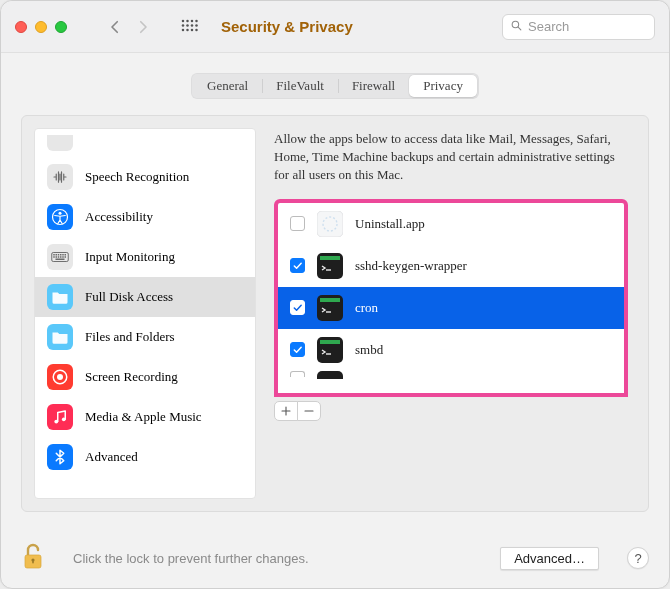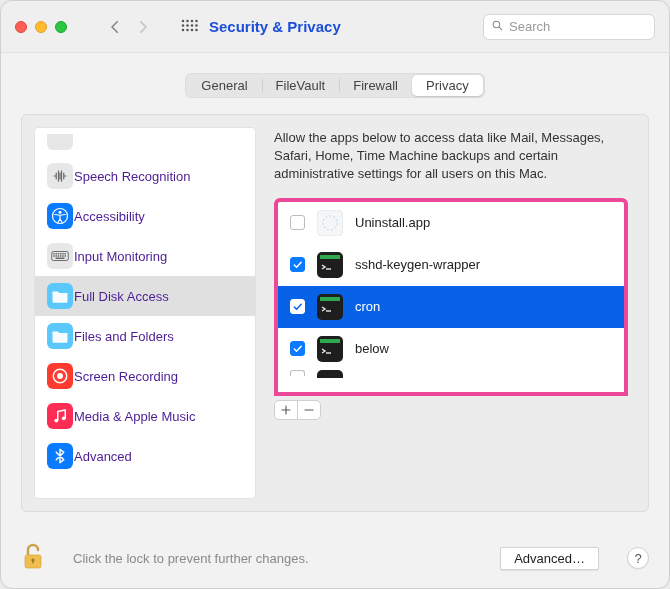--- a/index.html
+++ b/index.html
@@ -44,26 +44,26 @@
     color: #888; border-radius: 5px;
   }
   .nav-btn.fwd { color: #c4c4c4; }
   .grid-btn {
     width: 24px; height: 24px; display: flex; align-items: center; justify-content: center;
     margin-left: 14px; color: #555;
   }
   .window-title {
     font-weight: 600;
     font-size: 15px;
-    margin-left: 0;
-    color: #1d4ed8;
+    margin-left: 12px;
+    color: #a16207;
   }
   .spacer { flex: 1; }
   .search-wrap {
-    width: 172px;
+    width: 153px;
     height: 26px;
     background: #fff;
     border: 1px solid #d6d6d6;
     border-radius: 6px;
     display: flex;
     align-items: center;
     padding: 0 7px;
     gap: 5px;
     color: #8a8a8a;
   }
@@ -71,20 +71,21 @@
     border: none; outline: none; width: 100%; font-size: 13px; background: transparent;
     color: #333;
   }
   .search-wrap input::placeholder { color: #9a9a9a; }
 
   .content-area {
     flex: 1;
     padding: 20px 20px 16px 20px;
     display: flex;
     flex-direction: column;
+    font-family: Liberation Serif, serif;
   }
   .tabs-wrap {
     display: flex;
     justify-content: center;
     margin-bottom: 16px;
   }
   .tabs {
     display: flex;
     background: #e5e5e6;
     border-radius: 6px;
@@ -129,25 +130,25 @@
     border-right: 1px solid #e0e0e0;
     overflow-y: auto;
     margin: 12px 0 12px 12px;
     border-radius: 4px;
     border: 1px solid #e2e2e2;
   }
   .side-item {
     height: 40px;
     display: flex;
     align-items: center;
-    gap: 1px;
+    gap: 12px;
     padding: 0 12px;
     border-bottom: 0;
     font-size: 13px;
-    color: #4c1d95;
+    color: #000000;
   }
   .side-item.selected {
     background: #e0e0e0;
   }
   .side-item.top-cut {
     height: 28px;
     align-items: flex-end;
     padding-bottom: 6px;
   }
   .side-icon {
@@ -458,21 +459,21 @@
                 </svg>
               </div>
               <div class="app-icon">
                 <svg viewBox="0 0 26 26">
                   <rect width="26" height="26" rx="5" fill="#1e1e1e"></rect>
                   <rect x="3" y="3" width="20" height="4" fill="#2fa84f"></rect>
                   <path d="M5 13l3 2-3 2" fill="none" stroke="#eaeaea" stroke-width="1.4"></path>
                   <path d="M9 17h5" stroke="#eaeaea" stroke-width="1.4"></path>
                 </svg>
               </div>
-              <span>below</span>
+              <span>smbd</span>
             </div>
             <div class="app-row cut">
               <div class="chk" style="height:6px;border-bottom:none;border-radius:3px 3px 0 0"></div>
               <div class="app-icon" style="height:8px;border-radius:5px 5px 0 0;background:#1e1e1e;overflow:hidden"></div>
             </div>
           </div>
 
         <div class="pm-bar">
           <div class="pm-btn">
             <svg viewBox="0 0 24 24" width="12" height="12">

